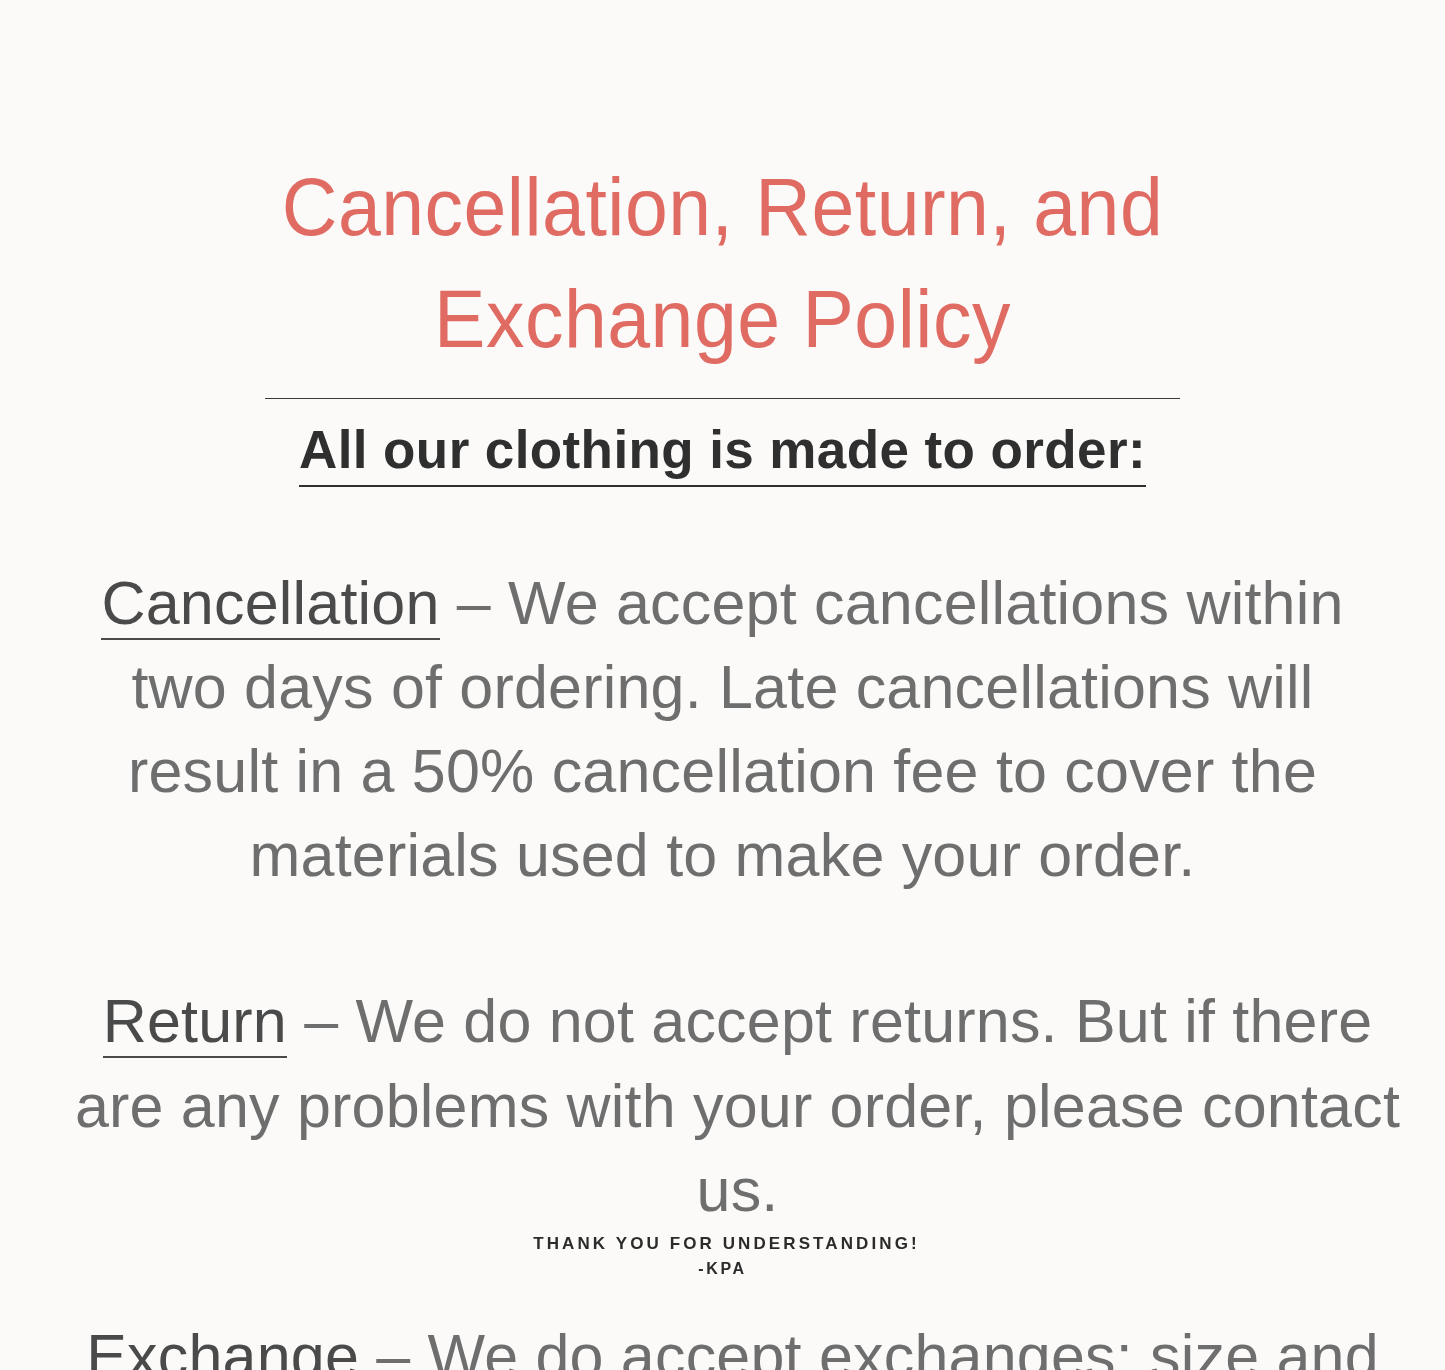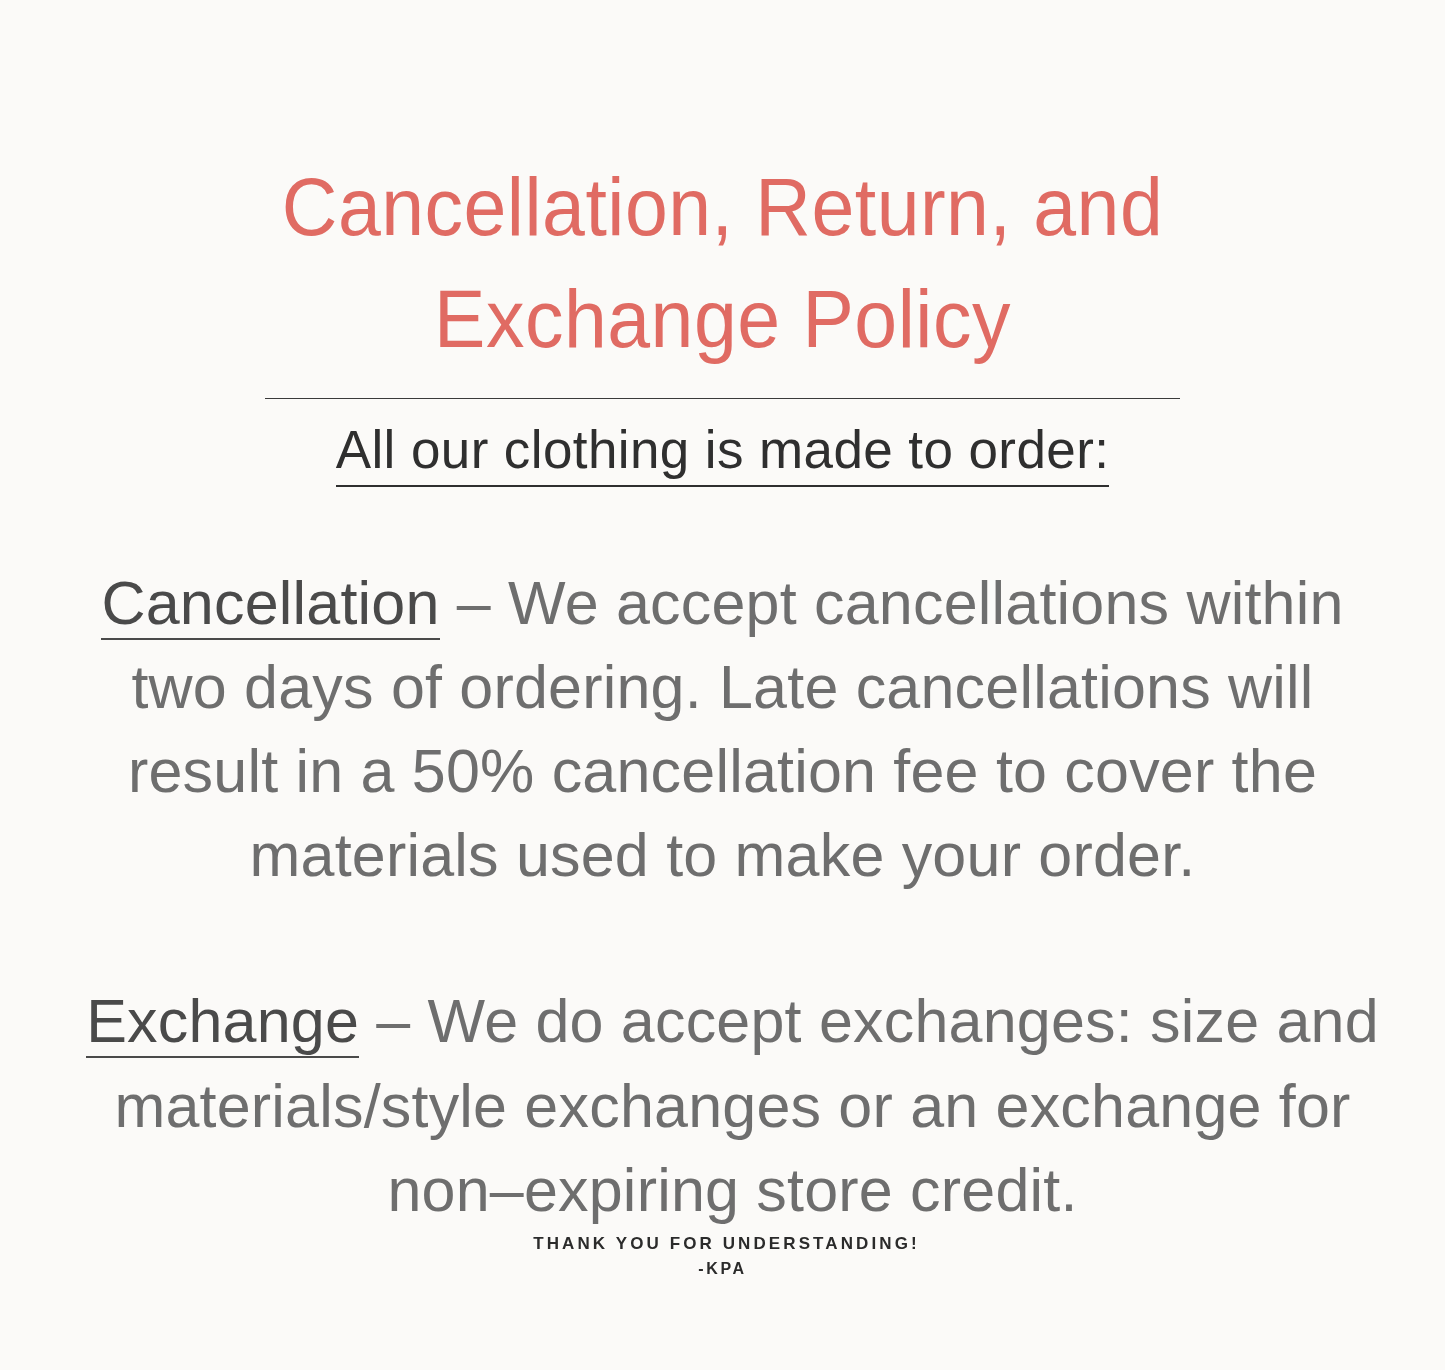--- a/index.html
+++ b/index.html
@@ -51,21 +51,21 @@
   }
 
   
   .subtitle-wrap {
     text-align: center;
     margin-top: 18px;
   }
   .subtitle {
     display: inline-block;
     font-family: "Liberation Sans", sans-serif;
-    font-weight: 400;
+    font-weight: 700;
     font-size: 53px;
     color: #2f2f2f;
     letter-spacing: 0.4px;
     border-bottom: 2px solid #2f2f2f;
     padding-bottom: 2px;
     line-height: 1.25;
   }
 
   
   .body-block {
@@ -133,20 +133,23 @@
   <div class="subtitle-wrap">
     <span class="subtitle">All our clothing is made to order:</span>
   </div>
 
   <div class="body-block">
 
     <p class="para p1">
       <span class="lead">Cancellation</span><span> – We accept cancellations within two days of ordering. Late cancellations will result in a 50% cancellation fee to cover the materials used to make your order.</span>
     </p>
 
+    <p class="para p2">
+      <span class="lead">Return</span><span> – We do not accept returns. But if there are any problems with your order, please contact us.</span>
+    </p>
 
     <p class="para p3">
       <span class="lead">Exchange</span><span> – We do accept exchanges: size and materials/style exchanges or an exchange for non–expiring store credit.</span>
     </p>
 
   </div>
 
   <div class="footer">
     <p class="footer-line1">THANK YOU FOR UNDERSTANDING!</p>
     <p class="footer-line2">-KPA</p>

